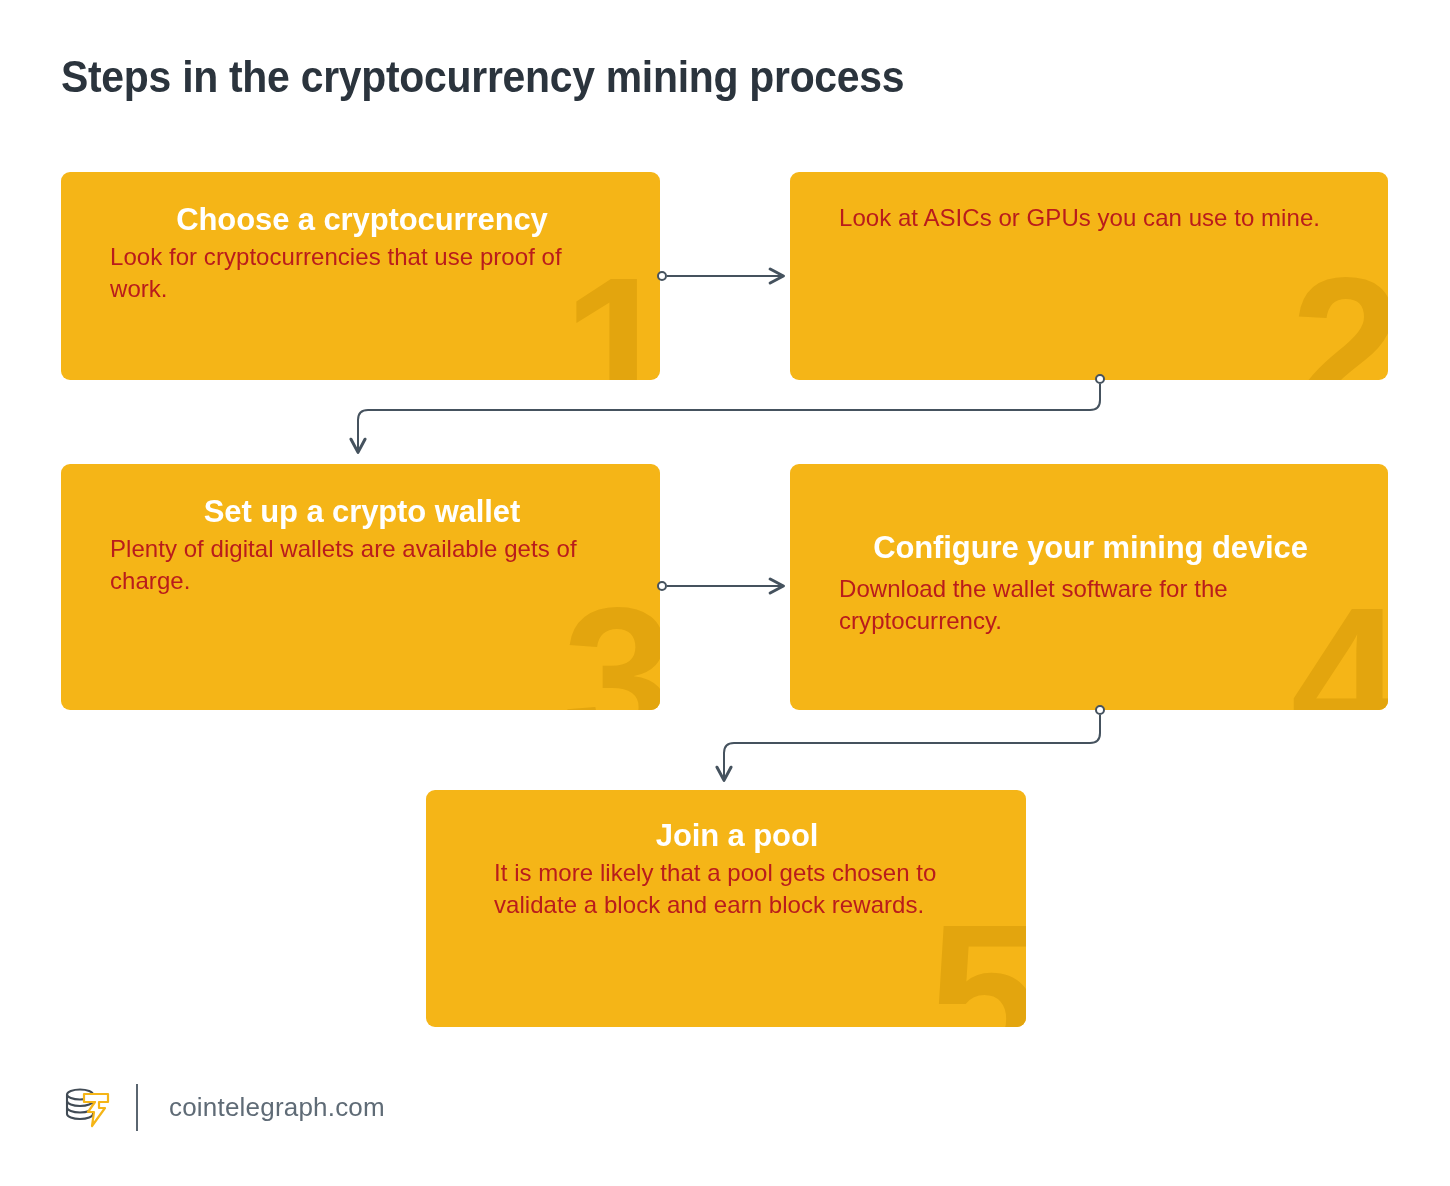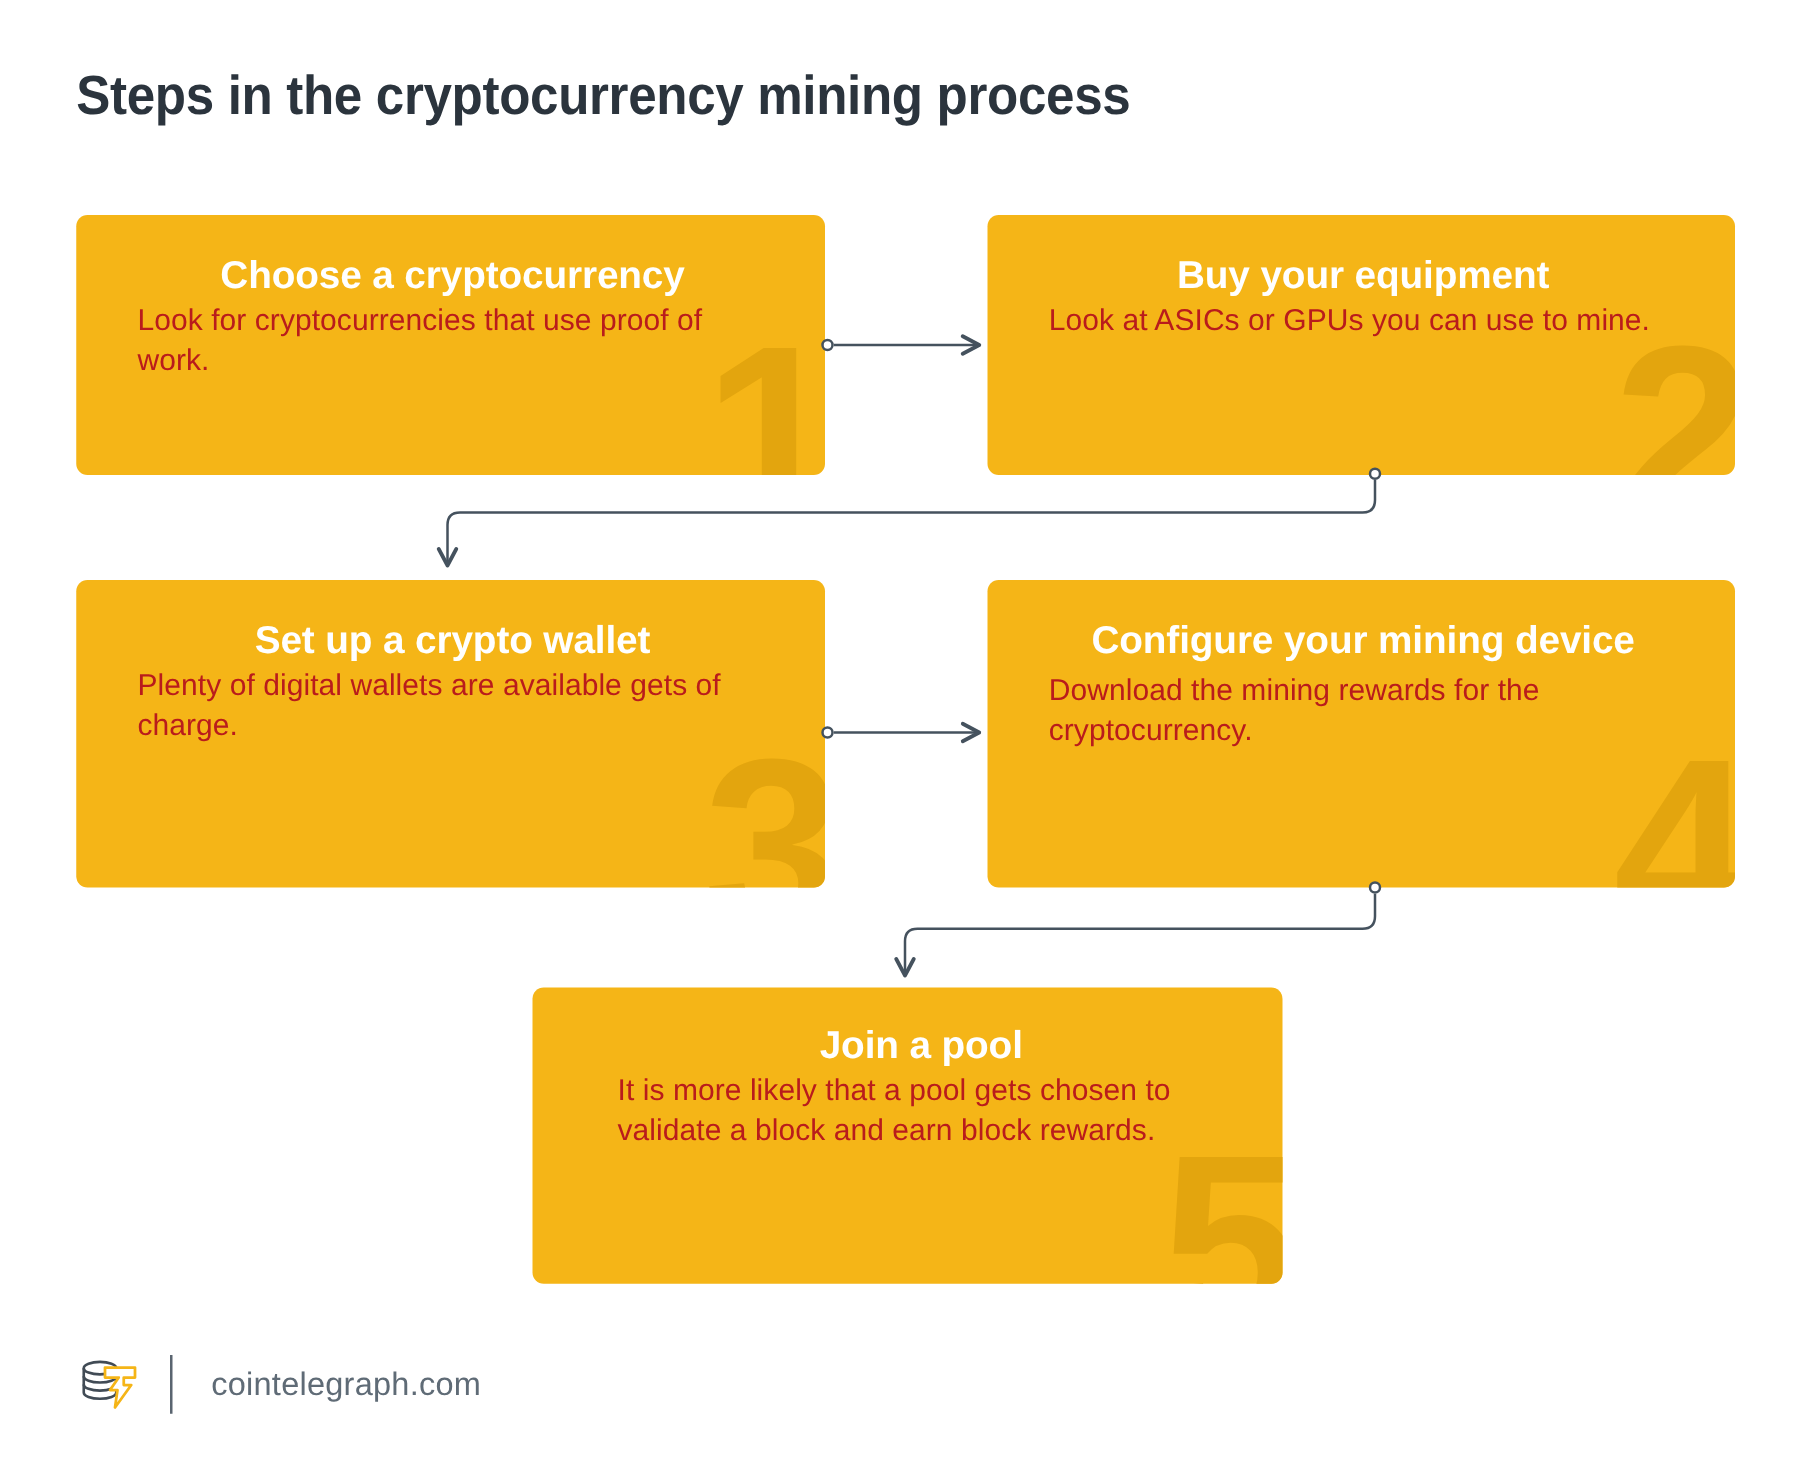--- a/index.html
+++ b/index.html
@@ -73,21 +73,21 @@
     margin: 0;
     letter-spacing: 0.05px;
   }
 
   #card-1 { left: 61px;  top: 172px; width: 599px; height: 208px; }
   #card-2 { left: 790px; top: 172px; width: 598px; height: 208px; }
   #card-3 { left: 61px;  top: 464px; width: 599px; height: 246px; }
   #card-4 { left: 790px; top: 464px; width: 598px; height: 246px; }
   #card-5 { left: 426px; top: 790px; width: 600px; height: 237px; }
 
-  #card-4 .card-title { margin-bottom: 7px; }
+  #card-4 .card-title { margin-bottom: 7px; margin-top: 36px; }
   #card-5 .card-body  { padding-top: 28px; padding-left: 68px; }
 
   
   .connector {
     position: absolute;
     left: 0;
     top: 0;
     width: 1450px;
     height: 1186px;
     pointer-events: none;
@@ -126,38 +126,37 @@
   <div class="card-watermark">1</div>
   <div class="card-body">
     <div class="card-title">Choose a cryptocurrency</div>
     <div class="card-desc">Look for cryptocurrencies that use proof of work.</div>
   </div>
 </div>
 
 <div class="card" id="card-2">
   <div class="card-watermark">2</div>
   <div class="card-body">
-    <div class="card-title">Buy your equipment</div>
     <div class="card-desc">Look at ASICs or GPUs you can use to mine.</div>
   </div>
 </div>
 
 <div class="card" id="card-3">
   <div class="card-watermark">3</div>
   <div class="card-body">
     <div class="card-title">Set up a crypto wallet</div>
     <div class="card-desc">Plenty of digital wallets are available gets of charge.</div>
   </div>
 </div>
 
 <div class="card" id="card-4">
   <div class="card-watermark">4</div>
   <div class="card-body">
     <div class="card-title">Configure your mining device</div>
-    <div class="card-desc">Download the mining rewards for the cryptocurrency.</div>
+    <div class="card-desc">Download the wallet software for the cryptocurrency.</div>
   </div>
 </div>
 
 <div class="card" id="card-5">
   <div class="card-watermark">5</div>
   <div class="card-body">
     <div class="card-title">Join a pool</div>
     <div class="card-desc">It is more likely that a pool gets chosen to validate a block and earn block rewards.</div>
   </div>
 </div>

